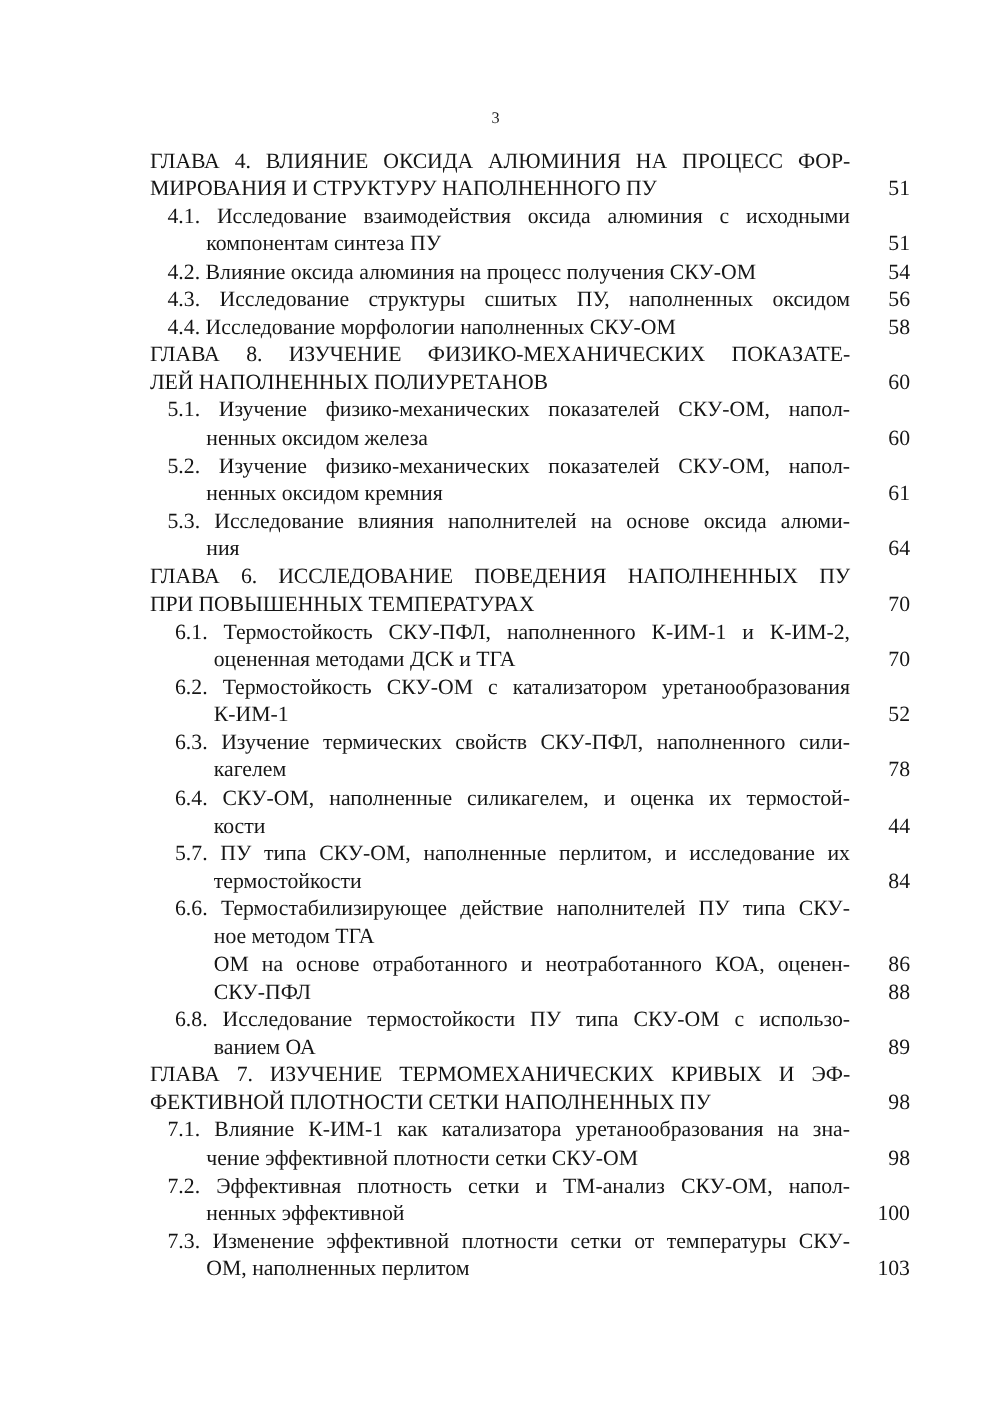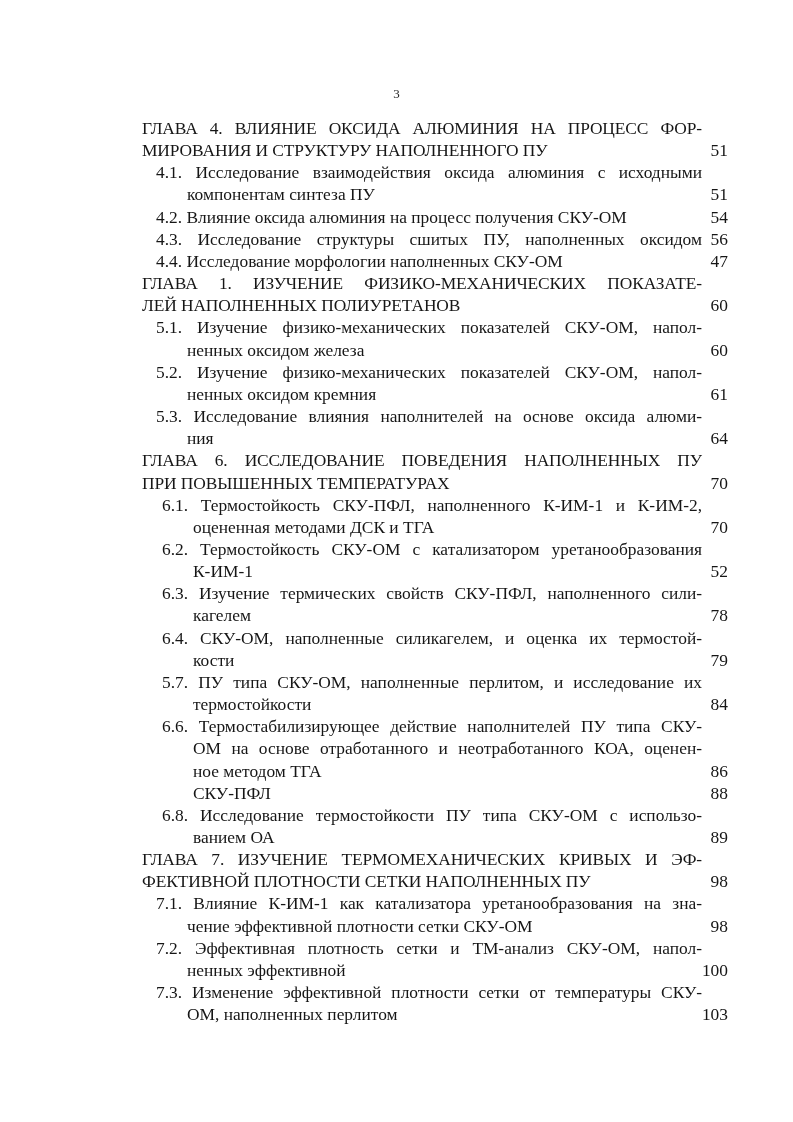--- a/index.html
+++ b/index.html
@@ -6,21 +6,21 @@
   body {
     width: 793px; height: 1122px; background: #ffffff; position: relative; overflow: hidden;
     font-family: "Liberation Serif", "DejaVu Serif", serif; color: #161616;
   }
   .page-num {
     position: absolute; top: 86px; left: 0; width: 793px; text-align: center;
     font-size: 13px; color: #222;
   }
   .toc { position: absolute; top: 117px; left: 120px; width: 608px; }
   .entry { position: relative; font-size: 17.4px; line-height: 22.15px; }
-  .entry .text { display: block; width: 560px; text-align: justify; margin-left: 22px; }
+  .entry .text { display: block; width: 560px; text-align: justify; }
   .entry.chapter .text { text-transform: none; letter-spacing: -0.1px; }
   .entry.section { padding-left: 14px; }
   .entry.section.s6 { padding-left: 20px; }
   .entry .line { display: block; white-space: nowrap; }
   .entry .line.full { text-align: justify; text-align-last: justify; }
   .entry.section .cont { padding-left: 31px; }
   .entry .pg { position: absolute; right: 0; bottom: 0; text-align: center; }
   .entry.chapter .line.full { width: 560px; }
   .entry.section .line.full { width: 546px; }
   .entry.section.s6 .line.full { width: 540px; }
@@ -56,25 +56,25 @@
     <div class="entry section">
       <span class="text">
         <span class="line full">4.3. Исследование структуры сшитых ПУ, наполненных оксидом</span>
       </span>
       <span class="pg">56</span>
     </div>
     <div class="entry section">
       <span class="text">
         <span class="line">4.4. Исследование морфологии наполненных СКУ-ОМ</span>
       </span>
-      <span class="pg">47</span>
+      <span class="pg">58</span>
     </div>
     <div class="entry chapter">
       <span class="text">
-        <span class="line full">ГЛАВА 1. ИЗУЧЕНИЕ ФИЗИКО-МЕХАНИЧЕСКИХ ПОКАЗАТЕ-</span>
+        <span class="line full">ГЛАВА 8. ИЗУЧЕНИЕ ФИЗИКО-МЕХАНИЧЕСКИХ ПОКАЗАТЕ-</span>
         <span class="line">ЛЕЙ НАПОЛНЕННЫХ ПОЛИУРЕТАНОВ</span>
       </span>
       <span class="pg">60</span>
     </div>
     <div class="entry section">
       <span class="text">
         <span class="line full">5.1. Изучение физико-механических показателей СКУ-ОМ, напол-</span>
         <span class="line cont">ненных оксидом железа</span>
       </span>
       <span class="pg">60</span>
@@ -119,34 +119,34 @@
         <span class="line full">6.3. Изучение термических свойств СКУ-ПФЛ, наполненного сили-</span>
         <span class="line cont">кагелем</span>
       </span>
       <span class="pg">78</span>
     </div>
     <div class="entry section s6">
       <span class="text">
         <span class="line full">6.4. СКУ-ОМ, наполненные силикагелем, и оценка их термостой-</span>
         <span class="line cont">кости</span>
       </span>
-      <span class="pg">79</span>
+      <span class="pg">44</span>
     </div>
     <div class="entry section s6">
       <span class="text">
         <span class="line full">5.7. ПУ типа СКУ-ОМ, наполненные перлитом, и исследование их</span>
         <span class="line cont">термостойкости</span>
       </span>
       <span class="pg">84</span>
     </div>
     <div class="entry section s6">
       <span class="text">
         <span class="line full">6.6. Термостабилизирующее действие наполнителей ПУ типа СКУ-</span>
+        <span class="line cont">ное методом ТГА</span>
         <span class="line cont full">ОМ на основе отработанного и неотработанного КОА, оценен-</span>
-        <span class="line cont">ное методом ТГА</span>
       </span>
       <span class="pg">86</span>
     </div>
     <div class="entry section s6">
       <span class="text">
         <span class="line cont">СКУ-ПФЛ</span>
       </span>
       <span class="pg">88</span>
     </div>
     <div class="entry section s6">

